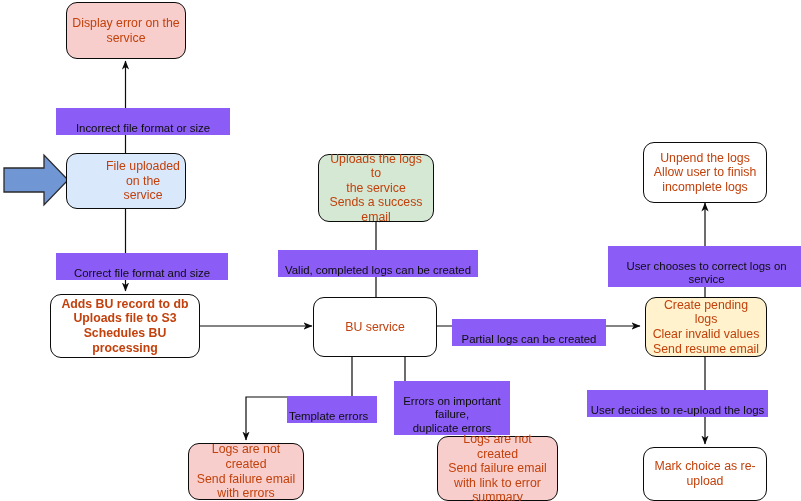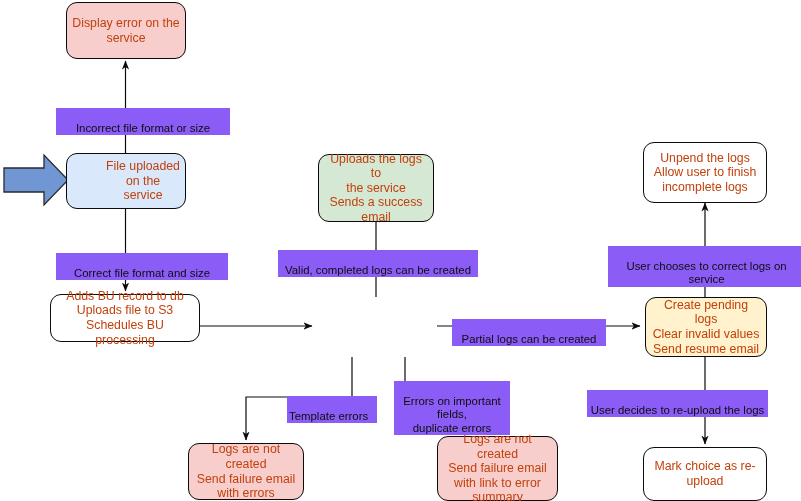--- a/index.html
+++ b/index.html
@@ -99,33 +99,36 @@
   <div class="node pink" style="left:66px; top:2px; width:120px; height:57px;">
     <span>Display error on the
 service</span>
   </div>
 
   <div class="node blue" style="left:66px; top:153px; width:120px; height:56px;">
     <span>File uploaded on the
 service</span>
   </div>
 
-  <div class="node white" style="left:50px; top:294px; width:150px; height:48px;">
+  <div class="node white" style="left:50px; top:294px; width:150px; height:64px;font-weight:bold;">
     <span>Adds BU record to db
 Uploads file to S3
 Schedules BU processing</span>
   </div>
 
   <div class="node green" style="left:318px; top:146px; width:116px; height:68px;margin-top:8px;">
     <span>Uploads the logs to
 the service
 Sends a success
 email</span>
   </div>
 
+  <div class="node white" style="left:313px; top:297px; width:124px; height:60px;">
+    <span>BU service</span>
+  </div>
 
   <div class="node pink" style="left:188px; top:443px; width:116px; height:57px;">
     <span>Logs are not created
 Send failure email
 with errors</span>
   </div>
 
   <div class="node pink" style="left:437px; top:436px; width:121px; height:65px;">
     <span>Logs are not created
 Send failure email
@@ -164,21 +167,21 @@
 
   <div class="edge-label" style="left:452px; top:319px; width:150px;">
     <span>Partial logs can be created</span>
   </div>
 
   <div class="edge-label" style="left:287px; top:396px; width:86px; text-align:left;">
     <span>Template errors</span>
   </div>
 
   <div class="edge-label" style="left:394px; top:381px; width:112px;">
-    <span>Errors on important fields,
+    <span>Errors on important failure,
 duplicate errors</span>
   </div>
 
   <div class="edge-label" style="left:608px; top:246px; width:193px;">
     <span>User chooses to correct logs on service</span>
   </div>
 
   <div class="edge-label" style="left:587px; top:390px; width:177px;">
     <span>User decides to re-upload the logs</span>
   </div>

